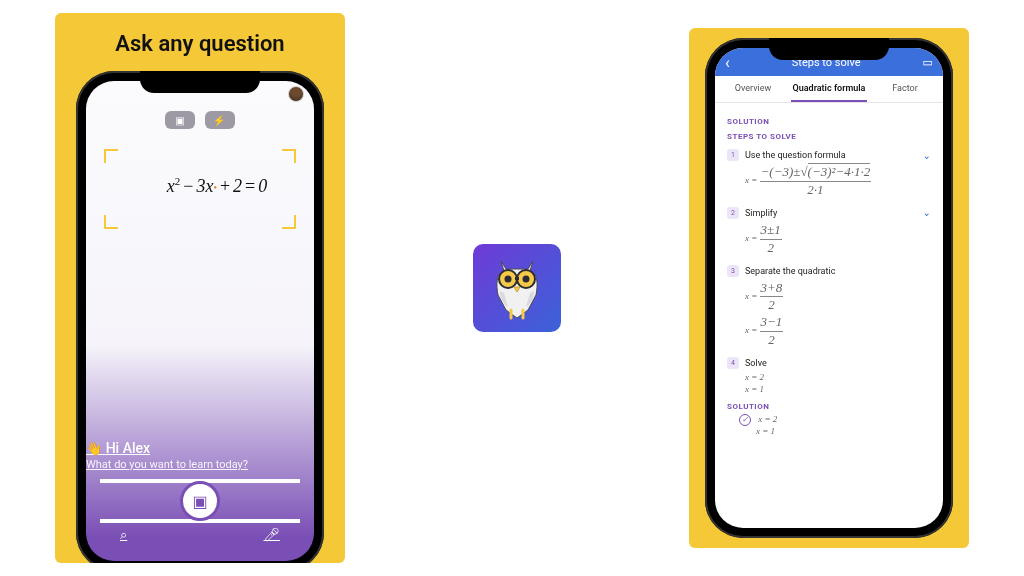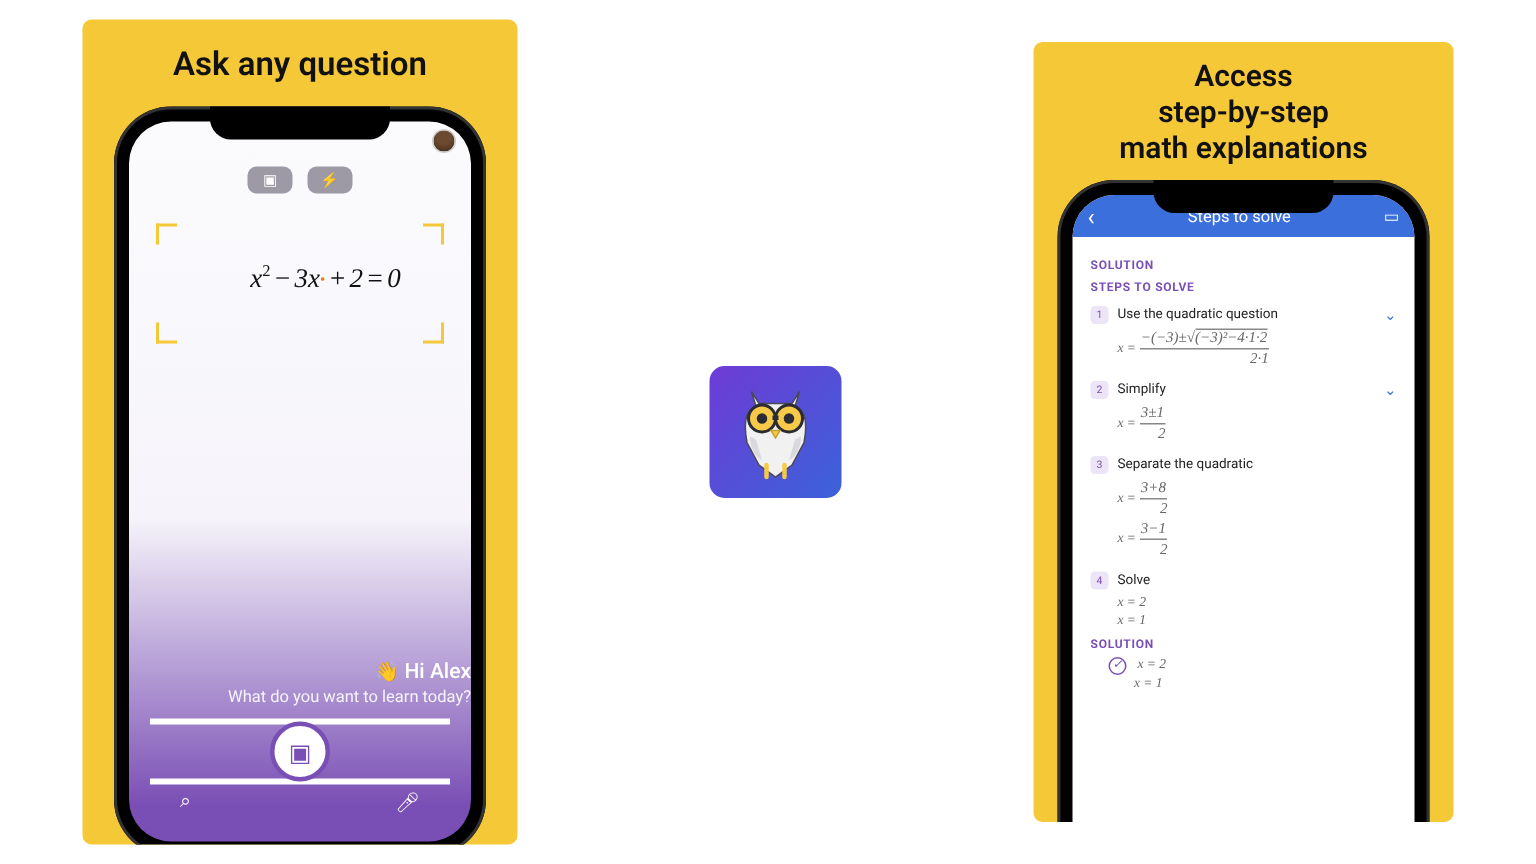--- a/index.html
+++ b/index.html
@@ -136,22 +136,23 @@
     color: #111;
     margin-top: 26px;
     margin-left: 34px;
   }
   .equation sup { font-size: 11px; font-style: normal; }
   .equation .op { font-style: normal; margin: 0 3px; }
   .equation .dot { color: #e67e22; font-style: normal; font-size: 10px; vertical-align: middle; }
 
   .s1-bottom {
     color: #fff;
-    text-align: right;
+    text-align: left;
     padding-bottom: 10px;
+    text-decoration: underline;
   }
   .greet {
     font-size: 14px;
     font-weight: 500;
   }
   .greet .wave { font-size: 13px; }
   .sub {
     font-size: 11px;
     opacity: .9;
     margin-top: 2px;
@@ -275,23 +276,23 @@
   .step-eq {
     margin: 3px 0 2px 18px;
     font-family: "Times New Roman", serif;
     font-style: italic;
     font-size: 9px;
     color: #666;
     line-height: 1.3;
   }
   .frac {
     display: inline-block;
-    text-align: right;
+    text-align: center;
     vertical-align: middle;
-    font-size: 10px;
+    font-size: 13px;
   }
   .frac .top { display: block; border-bottom: 1px solid #888; padding: 0 1px; }
   .frac .bot { display: block; }
   .sol .chk {
     display: inline-flex;
     width: 12px; height: 12px;
     border-radius: 50%;
     border: 1.5px solid #7a4fb5;
     color: #7a4fb5;
     font-size: 8px;
@@ -356,39 +357,41 @@
     <circle cx="22" cy="24" r="3.5" fill="#2b2b33"></circle>
     <circle cx="40" cy="24" r="3.5" fill="#2b2b33"></circle>
     <path d="M28 32 L34 32 L31 37 Z" fill="#f7c948" stroke="#c9a22e"></path>
     <path d="M25 63 L25 55 M37 63 L37 55" stroke="#f7c948" stroke-width="3" stroke-linecap="round"></path>
     <path d="M14 36 C14 44 18 50 22 52 L18 38 Z" fill="#d9d9de"></path>
     <path d="M48 36 C48 44 44 50 40 52 L44 38 Z" fill="#d9d9de"></path>
   </svg>
 </div>
 
 <div class="panel panel-2">
-  <div class="panel-title">Access
-step-by-step
-math explanations</div>
   <div class="phone">
     <div class="notch"></div>
     <div class="phone-screen s2">
       <div class="s2-header">
         <span class="chev">‹</span>
         <span>Steps to solve</span>
         <span>▭</span>
       </div>
+      <div class="s2-tabs">
+        <div>Overview</div>
+        <div class="active">Quadratic formula</div>
+        <div>Factor</div>
+      </div>
       <div class="s2-body">
         <div class="label">SOLUTION</div>
 
         <div class="label">STEPS TO SOLVE</div>
 
         <div class="step">
           <span class="num">1</span>
-          <span class="title">Use the quadratic question</span>
+          <span class="title">Use the question formula</span>
           <span class="chev">⌄</span>
         </div>
         <div class="step-eq">
           x = <span class="frac"><span class="top">−(−3)±√<span style="border-top:1px solid #888">(−3)²−4·1·2</span></span><span class="bot">2·1</span></span>
         </div>
 
         <div class="step">
           <span class="num">2</span>
           <span class="title">Simplify</span>
           <span class="chev">⌄</span>

